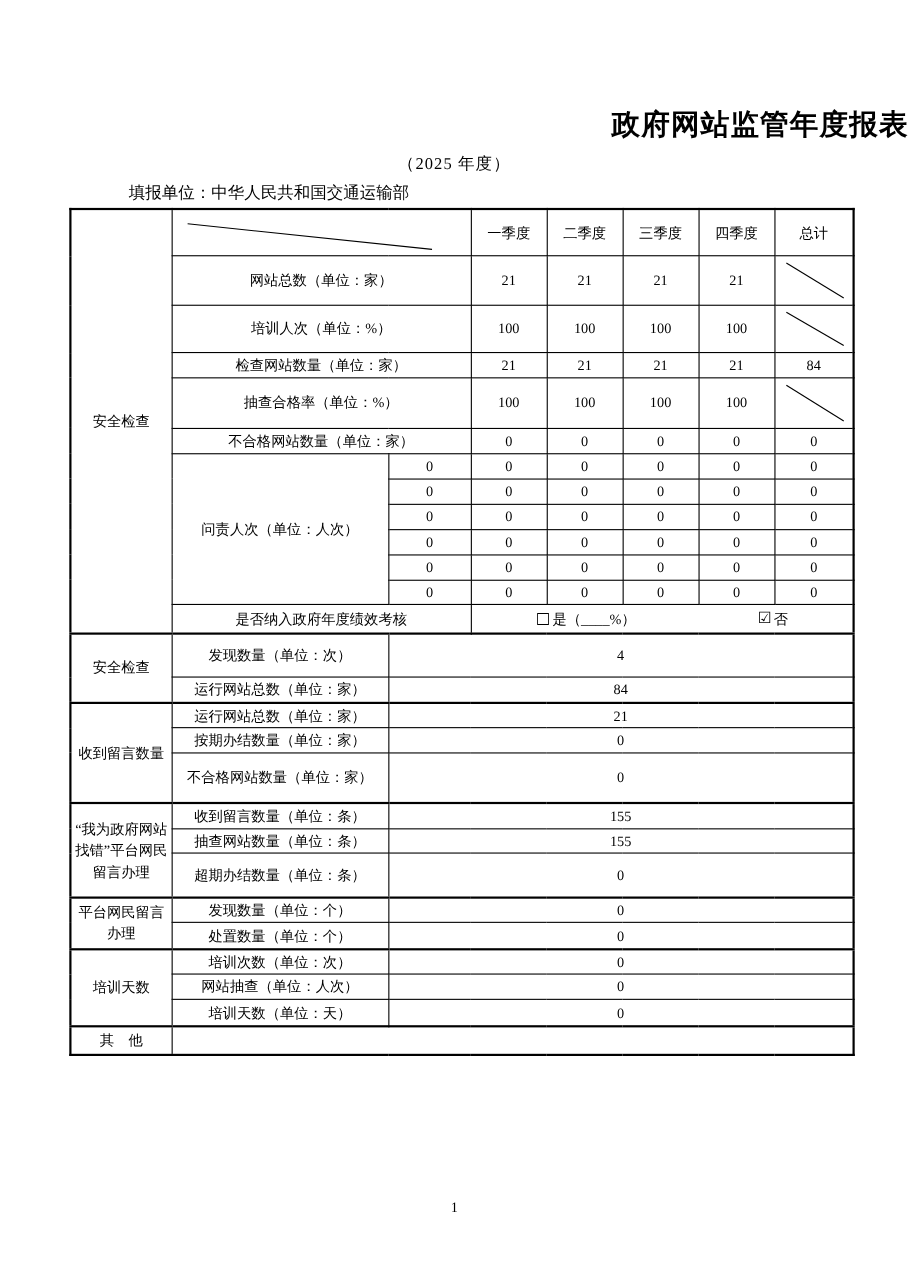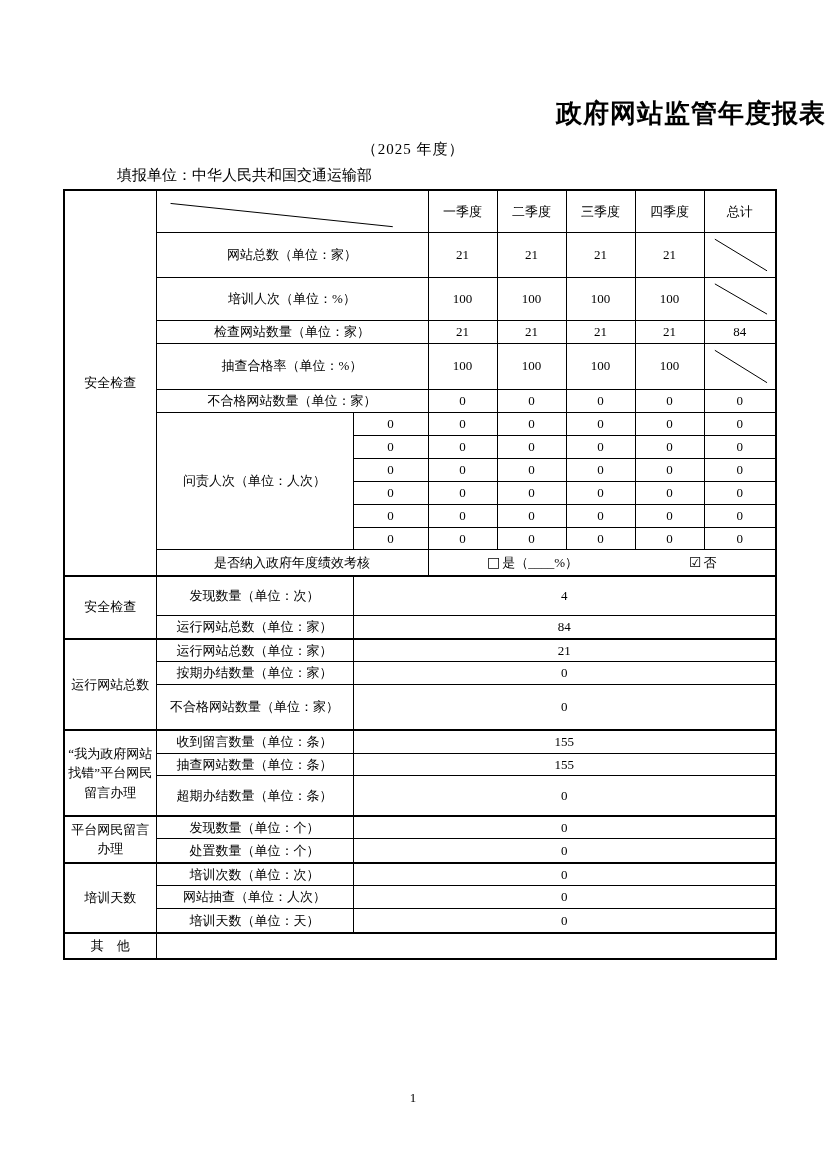--- a/index.html
+++ b/index.html
@@ -190,21 +190,21 @@
       <td rowspan="2" class="group-cell">安全检查</td>
       <td>发现数量（单位：次）</td>
       <td colspan="6">4</td>
     </tr>
     <tr style="height:22px">
       <td>运行网站总数（单位：家）</td>
       <td colspan="6">84</td>
     </tr>
 
     <tr class="sec" style="height:23px">
-      <td rowspan="3" class="group-cell">运行网站总数</td>
+      <td rowspan="3" class="group-cell">收到留言数量</td>
       <td>运行网站总数（单位：家）</td>
       <td colspan="6">21</td>
     </tr>
     <tr style="height:22px">
       <td>按期办结数量（单位：家）</td>
       <td colspan="6">0</td>
     </tr>
     <tr style="height:46px">
       <td>不合格网站数量（单位：家）</td>
       <td colspan="6">0</td>

